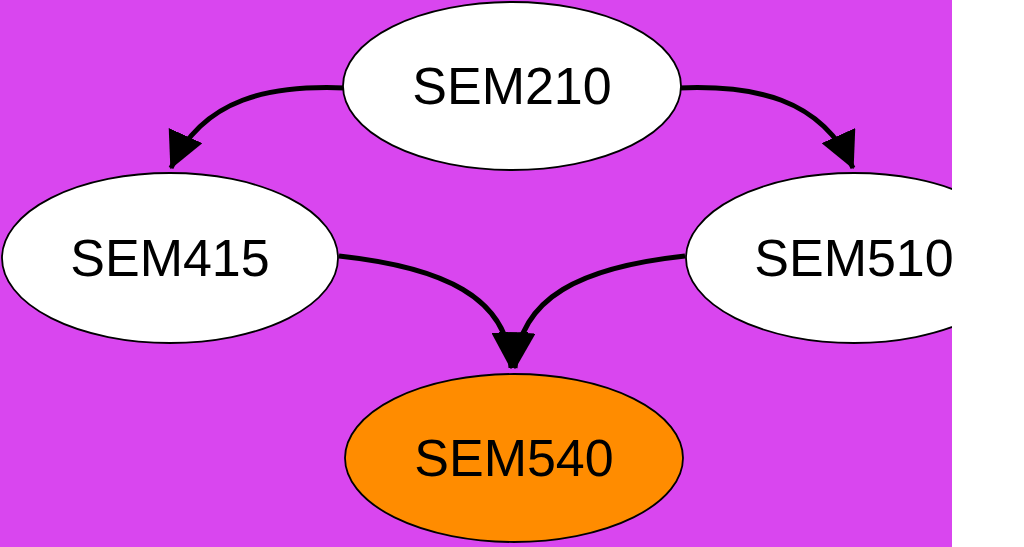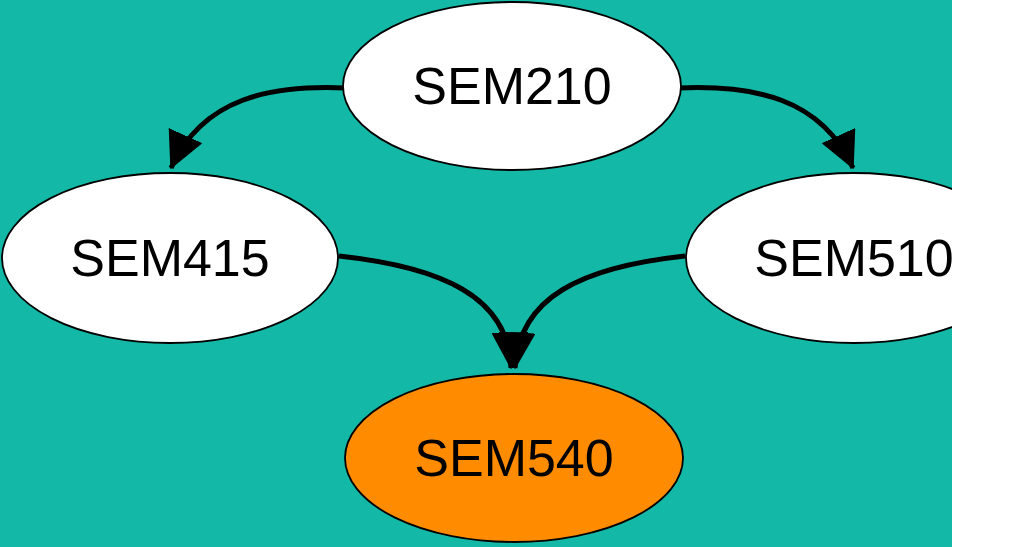--- a/index.html
+++ b/index.html
@@ -5,21 +5,21 @@
   html, body {
     margin: 0;
     padding: 0;
     background: #ffffff;
     font-family: "Liberation Sans", sans-serif;
   }
   .canvas {
     position: relative;
     width: 952px;
     height: 547px;
-    background: #14b8a6;
+    background: #d946ef;
     overflow: hidden;
   }
   svg { display: block; }
   .edge {
     fill: none;
     stroke: #000000;
     stroke-width: 5;
     stroke-linecap: butt;
   }
   .node-ellipse {

